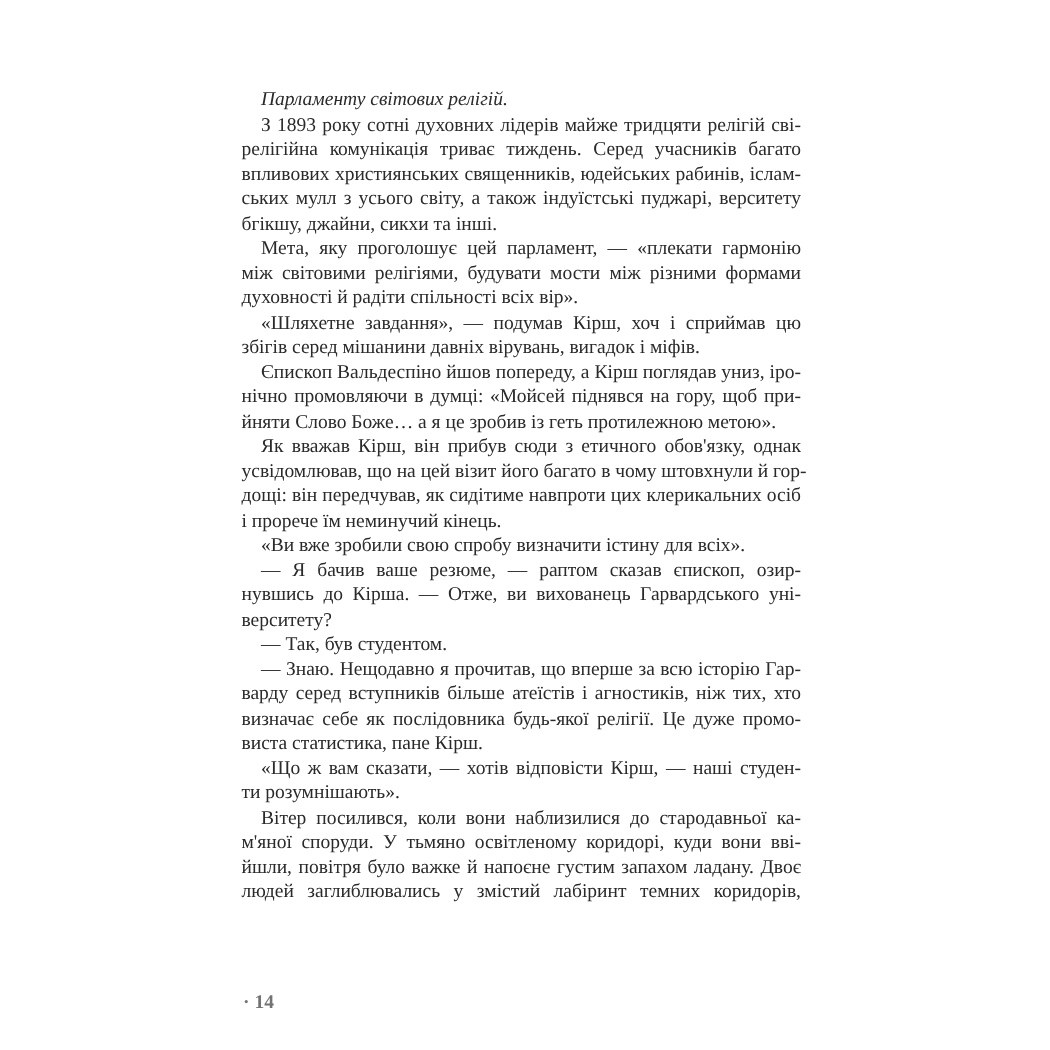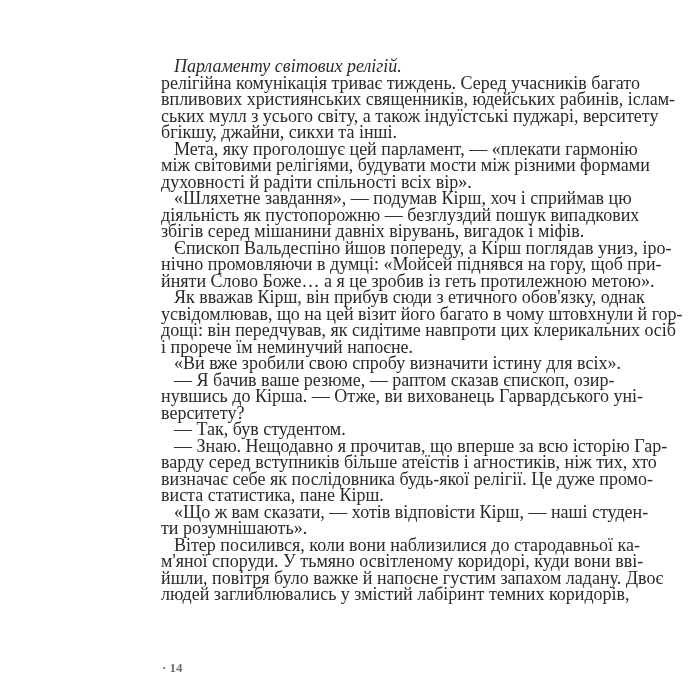--- a/index.html
+++ b/index.html
@@ -12,21 +12,21 @@
       height: 700px;
       position: relative;
       overflow: hidden;
     }
     .page {
       position: absolute;
       left: 161px;
       top: 58px;
       width: 373px;
       font-family: "Liberation Serif", "DejaVu Serif", serif;
-      font-size: 18px;
+      font-size: 13px;
       line-height: 16.5px;
       color: #2a2a2a;
       text-align: justify;
       text-align-last: left;
       hyphens: manual;
     }
     .line {
       display: block;
       white-space: nowrap;
       text-align-last: justify;
@@ -51,37 +51,37 @@
       font-size: 13px;
       font-weight: bold;
       color: #737373;
     }
   </style>
 </head>
 <body>
 
 <div class="page" id="page-text">
     <span class="line indent italic last">Парламенту світових релігій.</span>
+    <span class="line indent">З 1893 року сотні духовних лідерів майже тридцяти релігій сві-</span>
     <span class="line">релігійна комунікація триває тиждень. Серед учасників багато</span>
     <span class="line">впливових християнських священників, юдейських рабинів, іслам-</span>
     <span class="line">ських мулл з усього світу, а також індуїстські пуджарі, верситету</span>
     <span class="line last">бгікшу, джайни, сикхи та інші.</span>
     <span class="line indent">Мета, яку проголошує цей парламент, — «плекати гармонію</span>
     <span class="line">між світовими релігіями, будувати мости між різними формами</span>
     <span class="line last">духовності й радіти спільності всіх вір».</span>
     <span class="line indent">«Шляхетне завдання», — подумав Кірш, хоч і сприймав цю</span>
-    <span class="line">діяльність як пустопорожню — безглуздий пошук випадкових</span>
     <span class="line last">збігів серед мішанини давніх вірувань, вигадок і міфів.</span>
     <span class="line indent">Єпископ Вальдеспіно йшов попереду, а Кірш поглядав униз, іро-</span>
     <span class="line">нічно промовляючи в думці: «Мойсей піднявся на гору, щоб при-</span>
     <span class="line last">йняти Слово Боже… а я це зробив із геть протилежною метою».</span>
     <span class="line indent">Як вважав Кірш, він прибув сюди з етичного обов'язку, однак</span>
     <span class="line">усвідомлював, що на цей візит його багато в чому штовхнули й гор-</span>
     <span class="line">дощі: він передчував, як сидітиме навпроти цих клерикальних осіб</span>
-    <span class="line last">і прорече їм неминучий напоєне.</span>
+    <span class="line last">і прорече їм неминучий кінець.</span>
     <span class="line indent last">«Ви вже зробили свою спробу визначити істину для всіх».</span>
     <span class="line indent">— Я бачив ваше резюме, — раптом сказав єпископ, озир-</span>
     <span class="line">нувшись до Кірша. — Отже, ви вихованець Гарвардського уні-</span>
     <span class="line last">верситету?</span>
     <span class="line indent last">— Так, був студентом.</span>
     <span class="line indent">— Знаю. Нещодавно я прочитав, що вперше за всю історію Гар-</span>
     <span class="line">варду серед вступників більше атеїстів і агностиків, ніж тих, хто</span>
     <span class="line">визначає себе як послідовника будь-якої релігії. Це дуже промо-</span>
     <span class="line last">виста статистика, пане Кірш.</span>
     <span class="line indent">«Що ж вам сказати, — хотів відповісти Кірш, — наші студен-</span>

